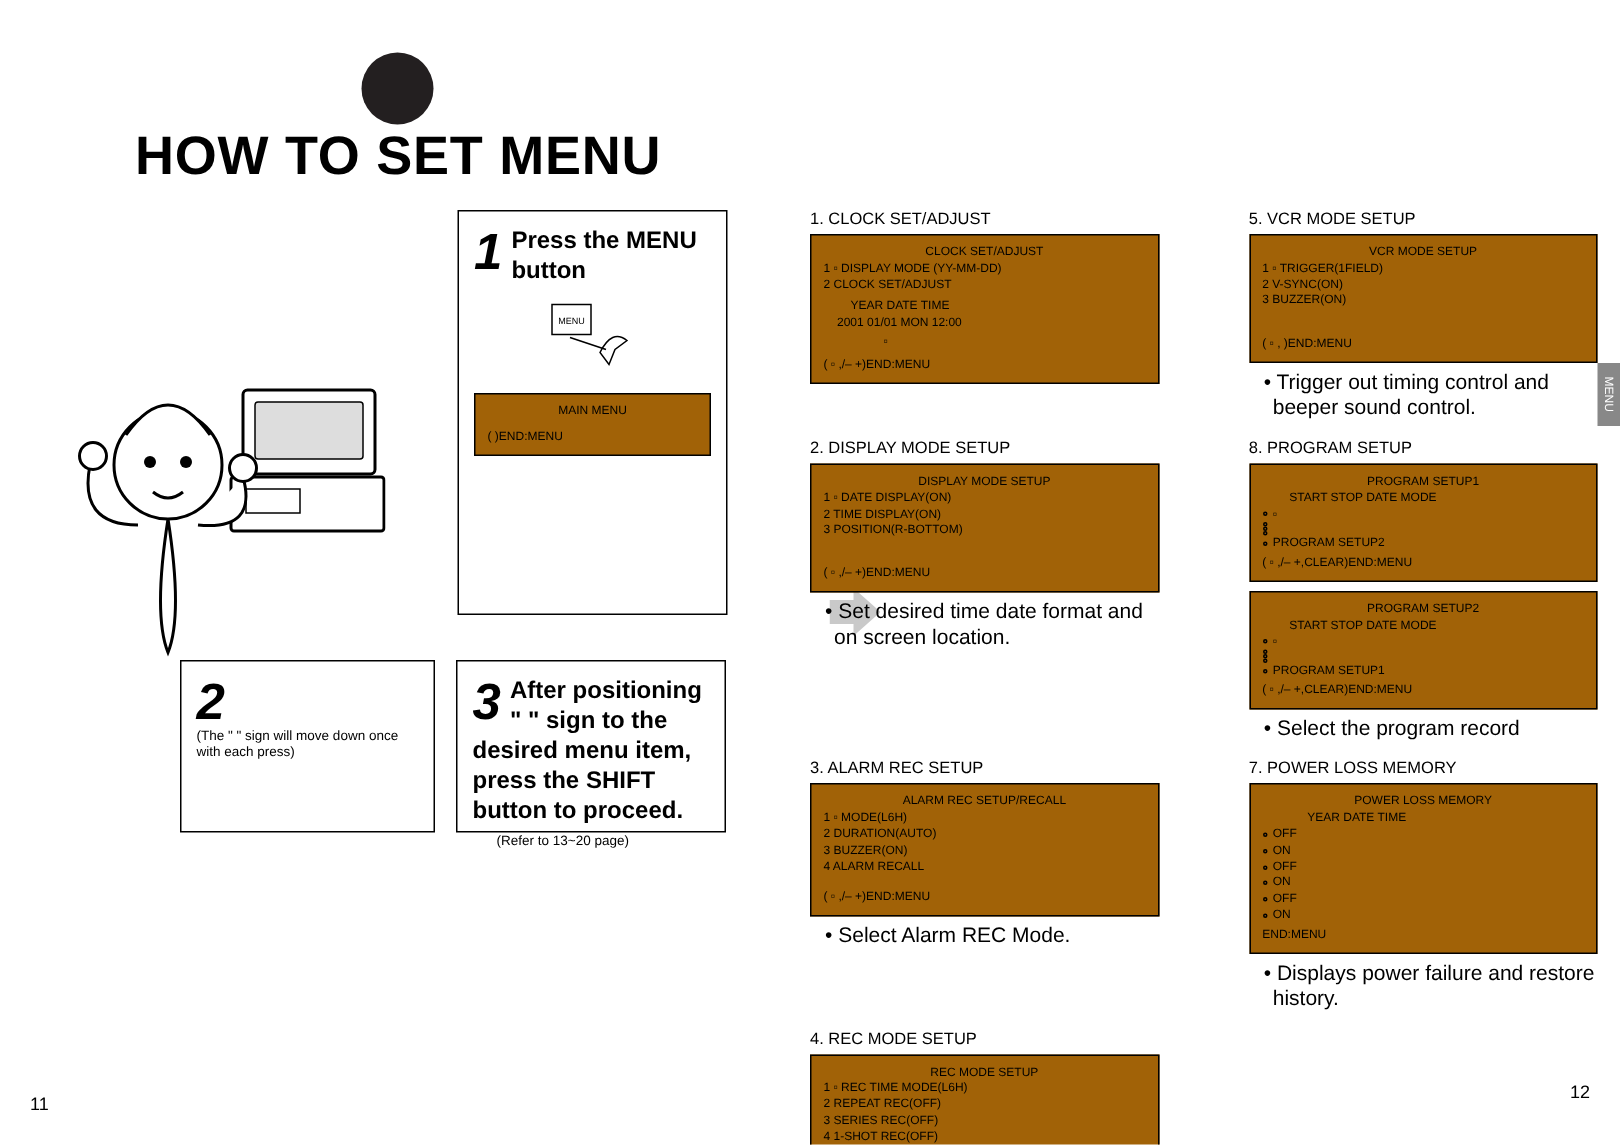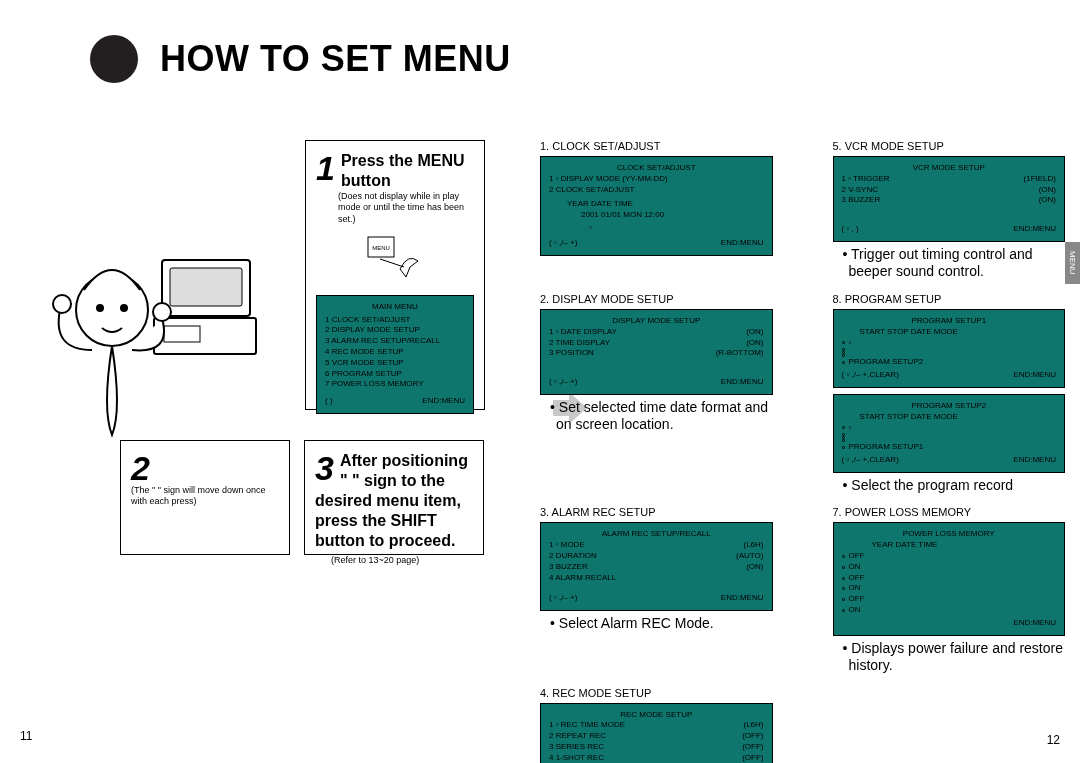--- a/index.html
+++ b/index.html
@@ -10,21 +10,22 @@
     font-family: Arial, Helvetica, sans-serif;
     position: relative;
     color: #000;
   }
   .page-title-wrap {
     position: absolute;
     top: 35px;
     left: 90px;
     display: flex;
     align-items: center;
-    gap: 22px;
+    gap: 0;
+    flex-direction: column;
   }
   .title-dot {
     width: 48px;
     height: 48px;
     border-radius: 50%;
     background: #231f20;
   }
   .page-title {
     font-size: 36px;
     font-weight: 900;
@@ -78,24 +79,24 @@
     width: 70px;
     text-align:center;
   }
   .screen-mini {
     border: 1px solid #000;
     padding: 6px 8px;
     font-size: 8px;
     line-height: 1.35;
     font-family: Arial, sans-serif;
     margin-top: 4px;
-    background:#0f766e;
+    background:#a16207;
   }
   .screen-mini .title-c { text-align: center; font-size: 8px; }
-  .screen-mini .row { display:flex; justify-content:space-between; }
+  .screen-mini .row { display:flex; }
   .note {
     font-size: 14px;
     margin-top: 4px;
     margin-left: 16px;
     line-height:1.25;
     text-indent:-6px;
   }
   .note::before { content:"• "; }
   .bullet {
     font-size: 9px;
@@ -126,21 +127,21 @@
     width: 15px;
     height: 42px;
     background: #888;
     color: #fff;
     font-size: 8px;
     writing-mode: vertical-rl;
     text-align: center;
     line-height: 15px;
   }
   .page-num-l { position:absolute; bottom:20px; left:20px; font-size:12px;}
-  .page-num-r { position:absolute; bottom:16px; right:20px; font-size:12px;}
+  .page-num-r { position:absolute; bottom:28px; right:20px; font-size:12px;}
   .screen-mini li { list-style:none; }
   .dotrow{display:flex; gap:4px; align-items:center;}
   .dotrow .d{width:3px;height:3px;border:0.5px solid #000;border-radius:50%;}
 </style>
 </head>
 <body>
 
 <div class="page-title-wrap">
   <div class="title-dot"></div>
   <div class="page-title">HOW TO SET MENU</div>
@@ -167,40 +168,30 @@
     <path d="M70 146 Q80 210 70 235 Q60 210 70 146" fill="#fff" stroke="#000" stroke-width="2"></path>
     <path d="M50 150 Q10 150 18 110" fill="#fff" stroke="#000" stroke-width="2"></path>
     <circle cx="20" cy="104" r="9" fill="#fff" stroke="#000" stroke-width="2"></circle>
     <path d="M90 150 Q130 154 120 118" fill="#fff" stroke="#000" stroke-width="2"></path>
     <circle cx="120" cy="112" r="9" fill="#fff" stroke="#000" stroke-width="2"></circle>
   </svg>
 
   <div class="step-box" style="position:absolute; left:275px; top:0; width:180px; height:270px;">
     <span class="step-num">1</span>
     <div class="step-head">Press the MENU button</div>
-    <div class="step-sub" style="margin-left:22px">(Does not display while in play mode or until the time has been set.)</div>
     <div class="menu-btn">
       <svg width="70" height="48" viewBox="0 0 70 48">
         <rect x="8" y="4" width="26" height="20" fill="#fff" stroke="#000"></rect>
         <text x="21" y="17" font-size="6" text-anchor="middle">MENU</text>
         <path d="M40 36 Q48 20 58 28 L50 34 L46 44 Z" fill="#fff" stroke="#000"></path>
         <line x1="20" y1="26" x2="44" y2="34" stroke="#000"></line>
       </svg>
     </div>
     <div class="screen-mini">
       <div class="title-c">MAIN MENU</div>
-      <ul style="margin-top:2px;">
-        <li>1   CLOCK SET/ADJUST</li>
-        <li>2   DISPLAY MODE SETUP</li>
-        <li>3   ALARM REC SETUP/RECALL</li>
-        <li>4   REC MODE SETUP</li>
-        <li>5   VCR MODE SETUP</li>
-        <li>6   PROGRAM SETUP</li>
-        <li>7   POWER LOSS MEMORY</li>
-      </ul>
       <div class="row" style="margin-top:6px;">
           <span>(    )</span>
           <span>END:MENU</span>
         </div>
     </div>
   </div>
 
   <div style="position:absolute; top:300px; left:90px; display:flex; gap:14px;">
     <div class="step-box" style="width:170px; height:115px;">
       <span class="step-num">2</span>
@@ -217,21 +208,21 @@
 <div class="right-col">
   <div class="two-grid">
 
     <div>
       <div class="section-title">1. CLOCK SET/ADJUST</div>
       <div class="screen-mini">
         <div class="title-c">CLOCK SET/ADJUST</div>
         <div>1 ▫ DISPLAY MODE (YY-MM-DD)</div>
         <div>2   CLOCK SET/ADJUST</div>
         <div style="margin-top:4px; margin-left:18px;">YEAR     DATE       TIME</div>
-        <div style="margin-left:32px;">2001      01/01 MON 12:00</div>
+        <div style="margin-left:9px;">2001      01/01 MON 12:00</div>
         <div style="margin-left:40px; margin-top:2px;">▫</div>
         <div class="row" style="margin-top:4px;">
             <span>( ▫ ,/– +)</span>
             <span>END:MENU</span>
           </div>
       </div>
     </div>
 
     <div>
       <div class="section-title">5. VCR MODE SETUP</div>
@@ -271,21 +262,21 @@
           </div>
         <div class="row">
             <span>3   POSITION</span>
             <span>(R-BOTTOM)</span>
           </div>
         <div class="row" style="margin-top:18px;">
             <span>( ▫ ,/– +)</span>
             <span>END:MENU</span>
           </div>
       </div>
-      <div class="note">Set selected time date format and on screen location.</div>
+      <div class="note">Set desired time date format and on screen location.</div>
     </div>
 
     <div>
       <div class="section-title">8. PROGRAM SETUP</div>
       <div class="screen-mini">
         <div class="title-c">PROGRAM SETUP1</div>
         <div style="margin-left:18px;">START  STOP  DATE    MODE</div>
         <div class="dotrow">
             <span class="d"></span>
             <span>▫</span>

